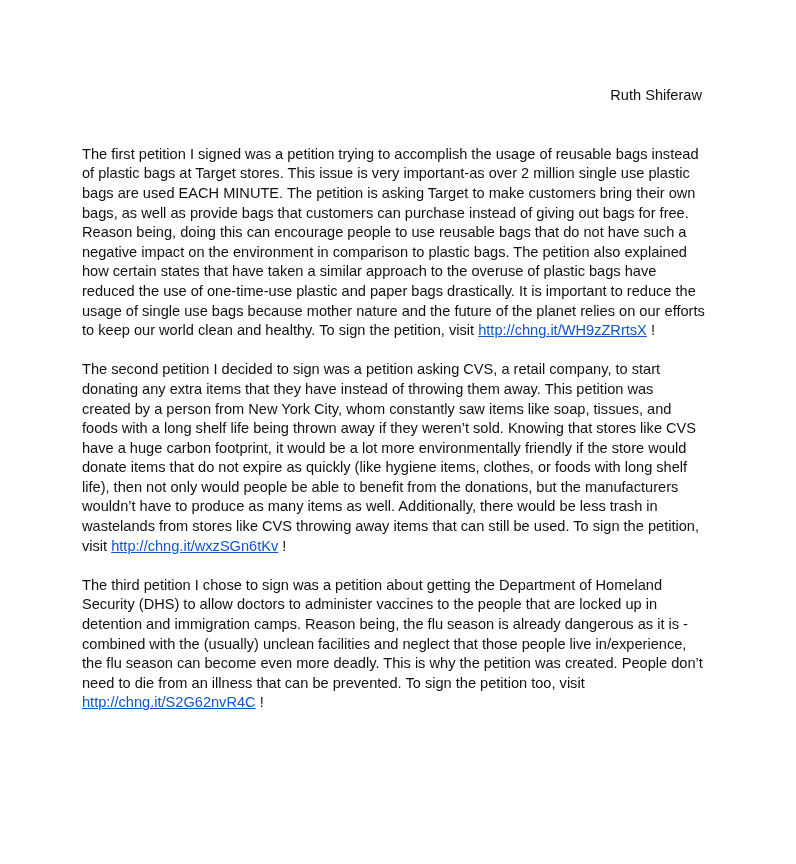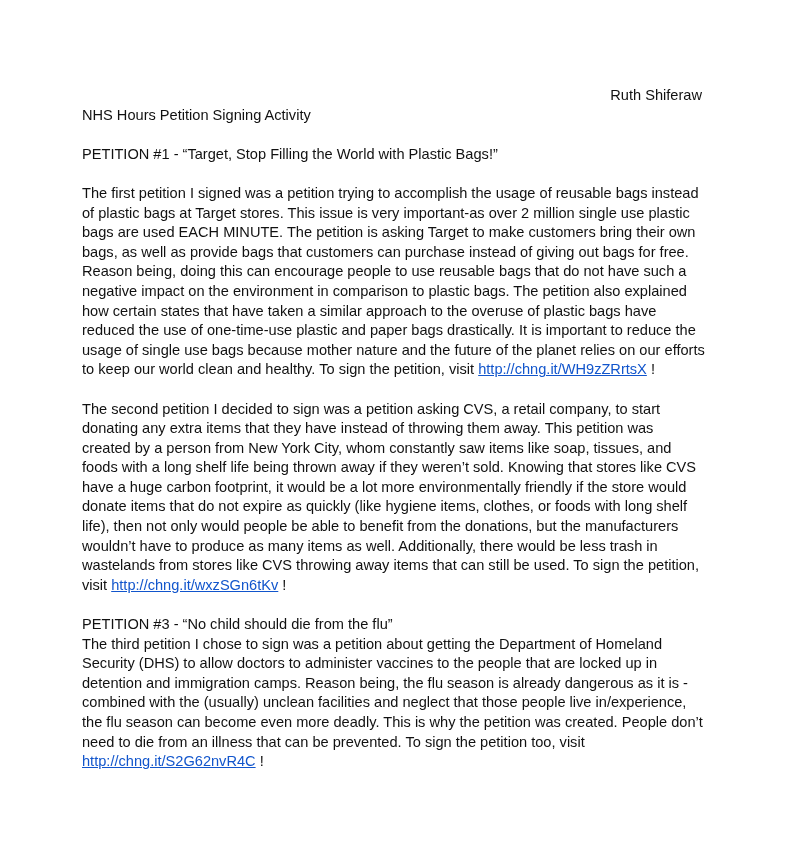--- a/index.html
+++ b/index.html
@@ -13,26 +13,23 @@
   .title { margin-top: 0px; }
   .gap { height: 19.6px; }
   p { margin: 0; }
   a { color: #1155cc; text-decoration: underline; }
 </style>
 </head>
 <body>
 
 <div class="page">
   <div class="author">Ruth Shiferaw</div>
-  <div class="title">NHS Hours Petition Signing Activity</div>
   <div class="gap"></div>
 
-  <p>PETITION #1 - “Target, Stop Filling the World with Plastic Bags!”</p>
   <div class="gap"></div>
   <p><span>The first petition I signed was a petition trying to accomplish the usage of reusable bags instead of plastic bags at Target stores. This issue is very important-as over 2 million single use plastic bags are used EACH MINUTE. The petition is asking Target to make customers bring their own bags, as well as provide bags that customers can purchase instead of giving out bags for free. Reason being, doing this can encourage people to use reusable bags that do not have such a negative impact on the environment in comparison to plastic bags. The petition also explained how certain states that have taken a similar approach to the overuse of plastic bags have reduced the use of one-time-use plastic and paper bags drastically. It is important to reduce the usage of single use bags because mother nature and the future of the planet relies on our efforts to keep our world clean and healthy. To sign the petition, visit </span><a href="#" title="http://chng.it/WH9zZRrtsX" style="color: rgb(17, 85, 204);">http://chng.it/WH9zZRrtsX</a><span> !</span></p>
   <div class="gap"></div>
 
   <p><span>The second petition I decided to sign was a petition asking CVS, a retail company, to start donating any extra items that they have instead of throwing them away. This petition was created by a person from New York City, whom constantly saw items like soap, tissues, and foods with a long shelf life being thrown away if they weren’t sold. Knowing that stores like CVS have a huge carbon footprint, it would be a lot more environmentally friendly if the store would donate items that do not expire as quickly (like hygiene items, clothes, or foods with long shelf life), then not only would people be able to benefit from the donations, but the manufacturers wouldn’t have to produce as many items as well. Additionally, there would be less trash in wastelands from stores like CVS throwing away items that can still be used. To sign the petition, visit </span><a href="#" title="http://chng.it/wxzSGn6tKv" style="color: rgb(17, 85, 204);">http://chng.it/wxzSGn6tKv</a><span> !</span></p>
   <div class="gap"></div>
 
-  <p>PETITION #3 - “No child should die from the flu”</p>
   <p><span>The third petition I chose to sign was a petition about getting the Department of Homeland Security (DHS) to allow doctors to administer vaccines to the people that are locked up in detention and immigration camps. Reason being, the flu season is already dangerous as it is - combined with the (usually) unclean facilities and neglect that those people live in/experience, the flu season can become even more deadly. This is why the petition was created. People don’t need to die from an illness that can be prevented. To sign the petition too, visit </span><a href="#" title="http://chng.it/S2G62nvR4C" style="color: rgb(17, 85, 204);">http://chng.it/S2G62nvR4C</a><span> !</span></p>
 </div>
 
 </body></html>

